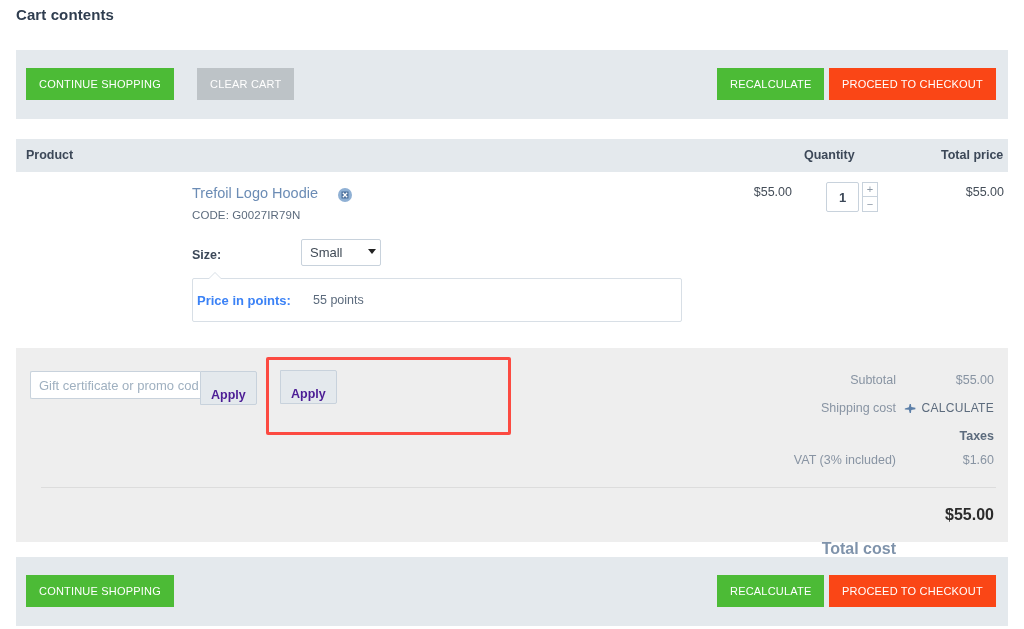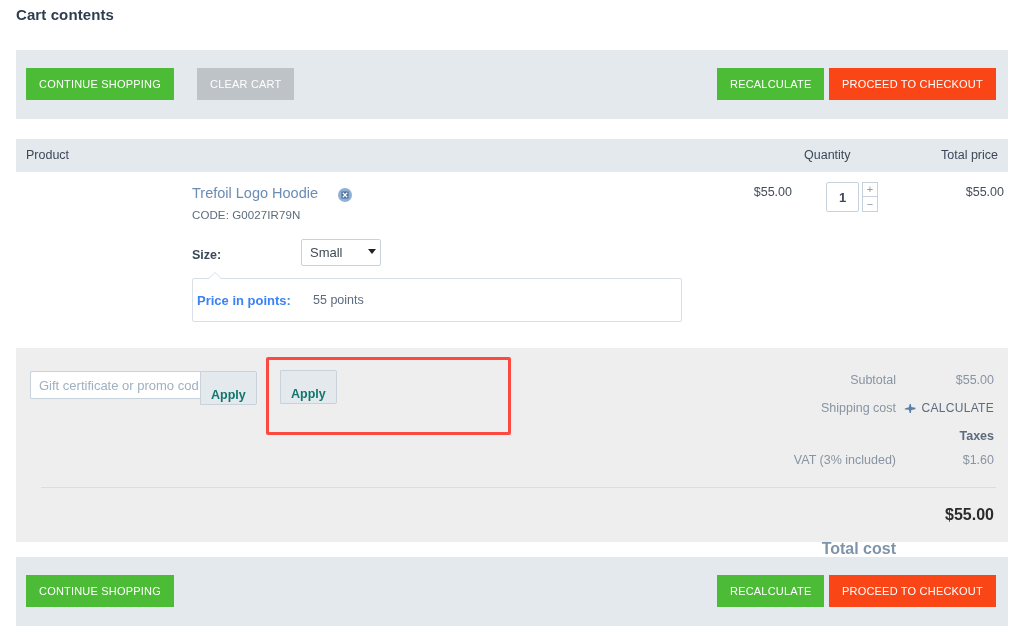--- a/index.html
+++ b/index.html
@@ -56,21 +56,21 @@
   .tb2-checkout { left: 813px; top: 18px; height: 32px; }
 
   
   .table-head {
     position: absolute; left: 16px; top: 139px;
     width: 992px; height: 33px;
     background: #e4e9ed;
   }
   .th {
     position: absolute; top: 9px;
-    font-size: 12.5px; font-weight: normal; color: #3c4858;
+    font-size: 12.5px; font-weight: bold; color: #3c4858;
   }
   .th-product { left: 10px; }
   .th-unit    { left: 707px; margin-top: 48px; }
   .th-qty     { left: 788px; }
   .th-total   { left: 925px; }
 
   .product-row {
     position: absolute; left: 16px; top: 172px;
     width: 992px; height: 168px;
     background: #ffffff;
@@ -208,21 +208,21 @@
     font-size: 13px; color: #444;
     padding-left: 8px;
     outline: none;
     float: left;
   }
   .gift-input::placeholder { color: #9fb0c0; }
   .apply-btn {
     height: 28px;
     border: 1px solid #c8d2dc;
     background: #e4e9ed;
-    color: #0f766e;
+    color: #4c1d95;
     font-family: "Liberation Sans", sans-serif;
     font-size: 12.5px; font-weight: bold;
     padding: 16px 10px;
     border-radius: 0 2px 2px 0;
     cursor: pointer;
     float: left;
     text-align: right;
   }
 
   .highlight-box {

